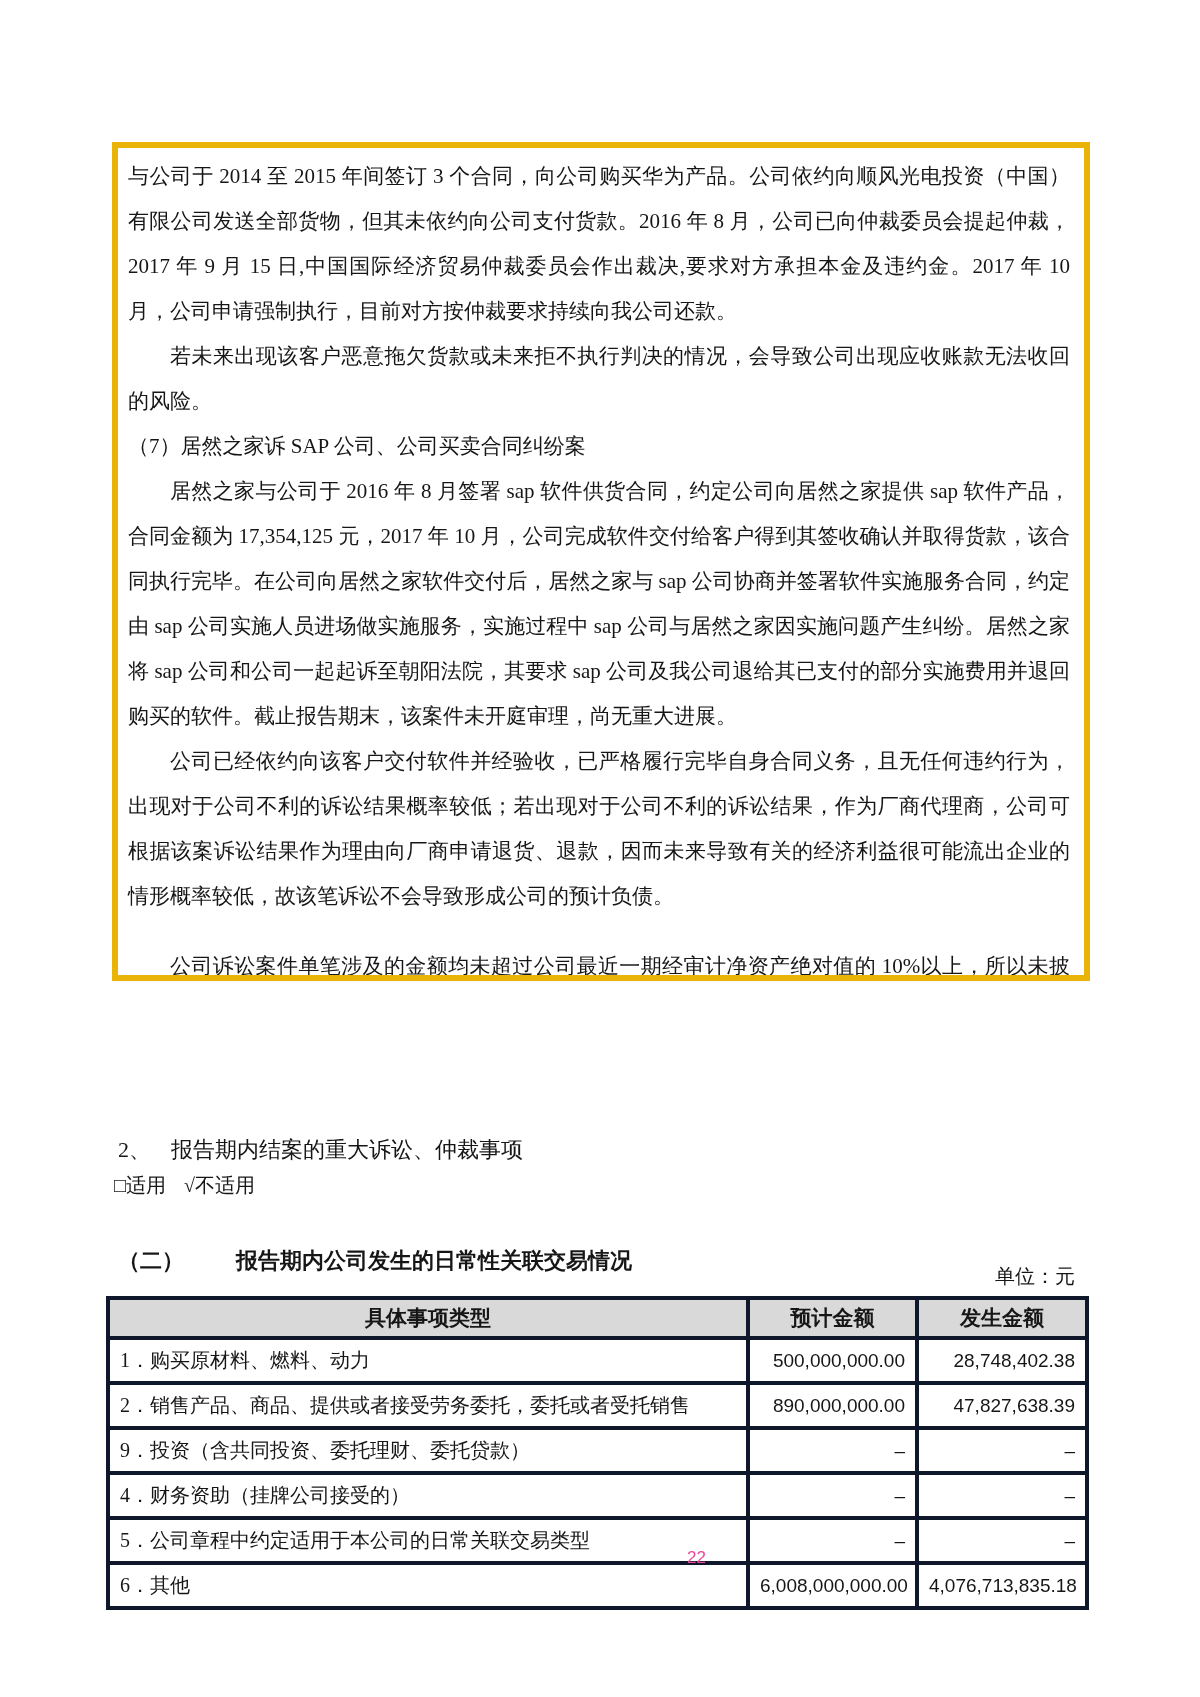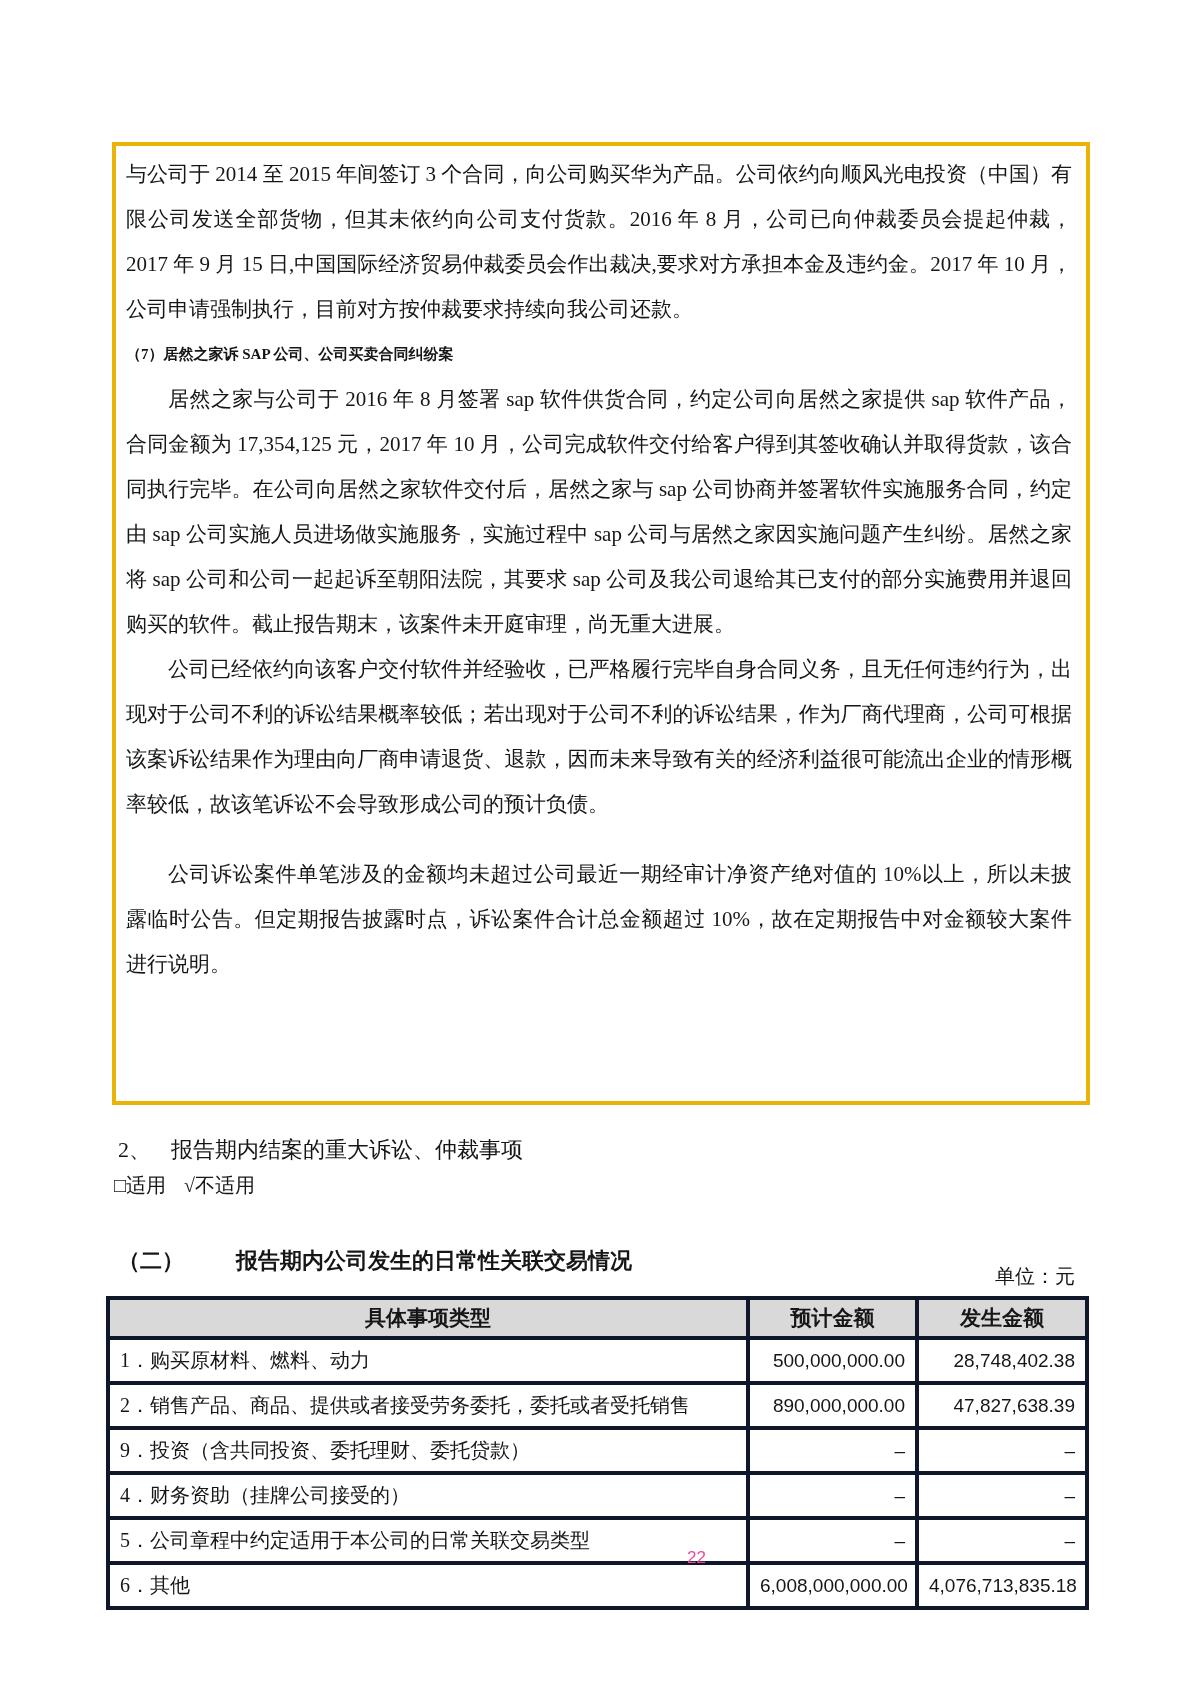--- a/index.html
+++ b/index.html
@@ -11,39 +11,39 @@
     font-family: "Liberation Serif", "DejaVu Serif", serif;
     color: #161616;
   }
 
   
   .lawsuit-box {
     position: absolute;
     left: 112px;
     top: 142px;
     width: 978px;
-    height: 963px;
+    height: 839px;
     box-sizing: border-box;
-    border: 4px solid #eab308;
+    border: 6px solid #eab308;
     padding: 6px 14px 0 10px;
     overflow: hidden;
   }
   .body-text {
     margin: 0;
     font-size: 21px;
     line-height: 45px;
     text-align: justify;
   }
   .indent { text-indent: 42px; }
   .gap-before { margin-top: 25px; }
   .case-heading {
     margin: 0;
-    font-size: 15px;
+    font-size: 21px;
     line-height: 45px;
-    font-weight: bold;
+    font-weight: normal;
     text-align: left;
   }
 
   
   .sec2-heading {
     position: absolute;
     left: 118px;
     top: 1135px;
     font-size: 22px;
     font-weight: normal;
@@ -122,20 +122,21 @@
     color: #ec4899;
   }
 </style>
 </head>
 <body>
 
 <div class="page">
 
   <div class="lawsuit-box">
     <p class="body-text">与公司于 2014 至 2015 年间签订 3 个合同，向公司购买华为产品。公司依约向顺风光电投资（中国）有限公司发送全部货物，但其未依约向公司支付货款。2016 年 8 月，公司已向仲裁委员会提起仲裁，2017 年 9 月 15 日,中国国际经济贸易仲裁委员会作出裁决,要求对方承担本金及违约金。2017 年 10 月，公司申请强制执行，目前对方按仲裁要求持续向我公司还款。</p>
+    <p class="body-text indent">若未来出现该客户恶意拖欠货款或未来拒不执行判决的情况，会导致公司出现应收账款无法收回的风险。</p>
     <p class="case-heading">（7）居然之家诉 SAP 公司、公司买卖合同纠纷案</p>
     <p class="body-text indent">居然之家与公司于 2016 年 8 月签署 sap 软件供货合同，约定公司向居然之家提供 sap 软件产品，合同金额为 17,354,125 元，2017 年 10 月，公司完成软件交付给客户得到其签收确认并取得货款，该合同执行完毕。在公司向居然之家软件交付后，居然之家与 sap 公司协商并签署软件实施服务合同，约定由 sap 公司实施人员进场做实施服务，实施过程中 sap 公司与居然之家因实施问题产生纠纷。居然之家将 sap 公司和公司一起起诉至朝阳法院，其要求 sap 公司及我公司退给其已支付的部分实施费用并退回购买的软件。截止报告期末，该案件未开庭审理，尚无重大进展。</p>
     <p class="body-text indent">公司已经依约向该客户交付软件并经验收，已严格履行完毕自身合同义务，且无任何违约行为，出现对于公司不利的诉讼结果概率较低；若出现对于公司不利的诉讼结果，作为厂商代理商，公司可根据该案诉讼结果作为理由向厂商申请退货、退款，因而未来导致有关的经济利益很可能流出企业的情形概率较低，故该笔诉讼不会导致形成公司的预计负债。</p>
     <p class="body-text indent gap-before">公司诉讼案件单笔涉及的金额均未超过公司最近一期经审计净资产绝对值的 10%以上，所以未披露临时公告。但定期报告披露时点，诉讼案件合计总金额超过 10%，故在定期报告中对金额较大案件进行说明。</p>
   </div>
 
   <div class="sec2-heading">
     <span class="sec-num">2、</span><span>报告期内结案的重大诉讼、仲裁事项</span>
   </div>
 

